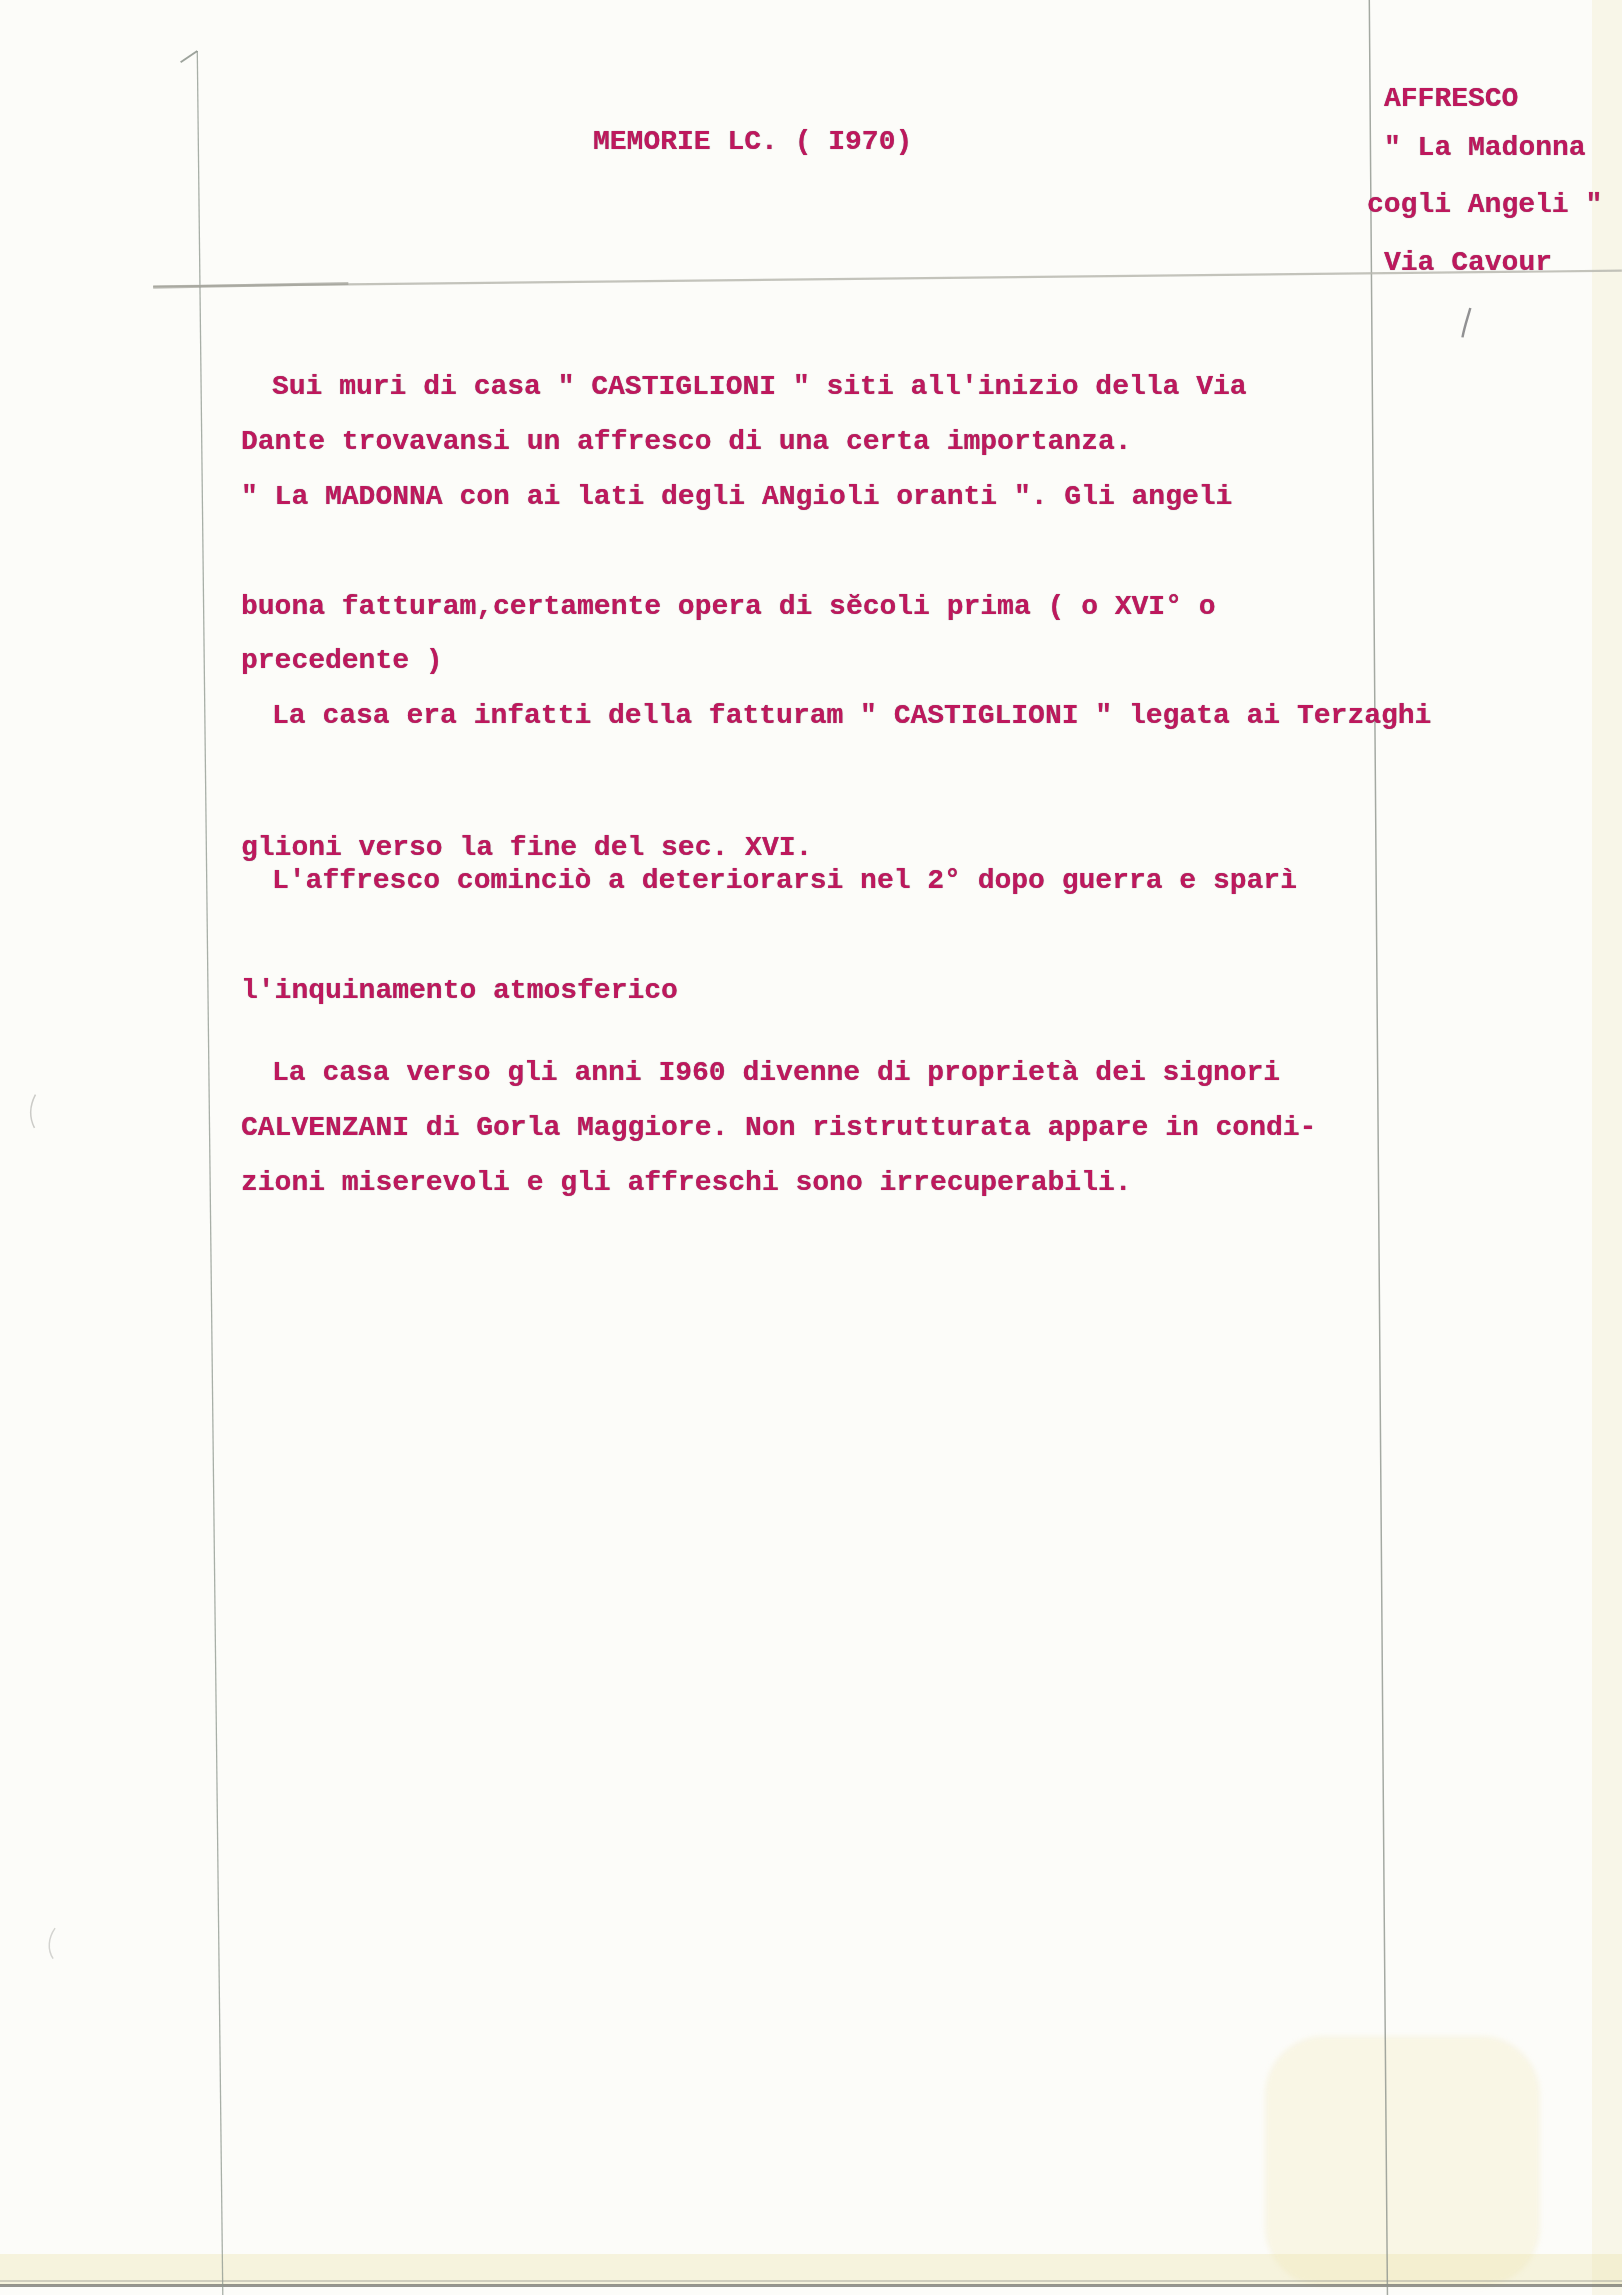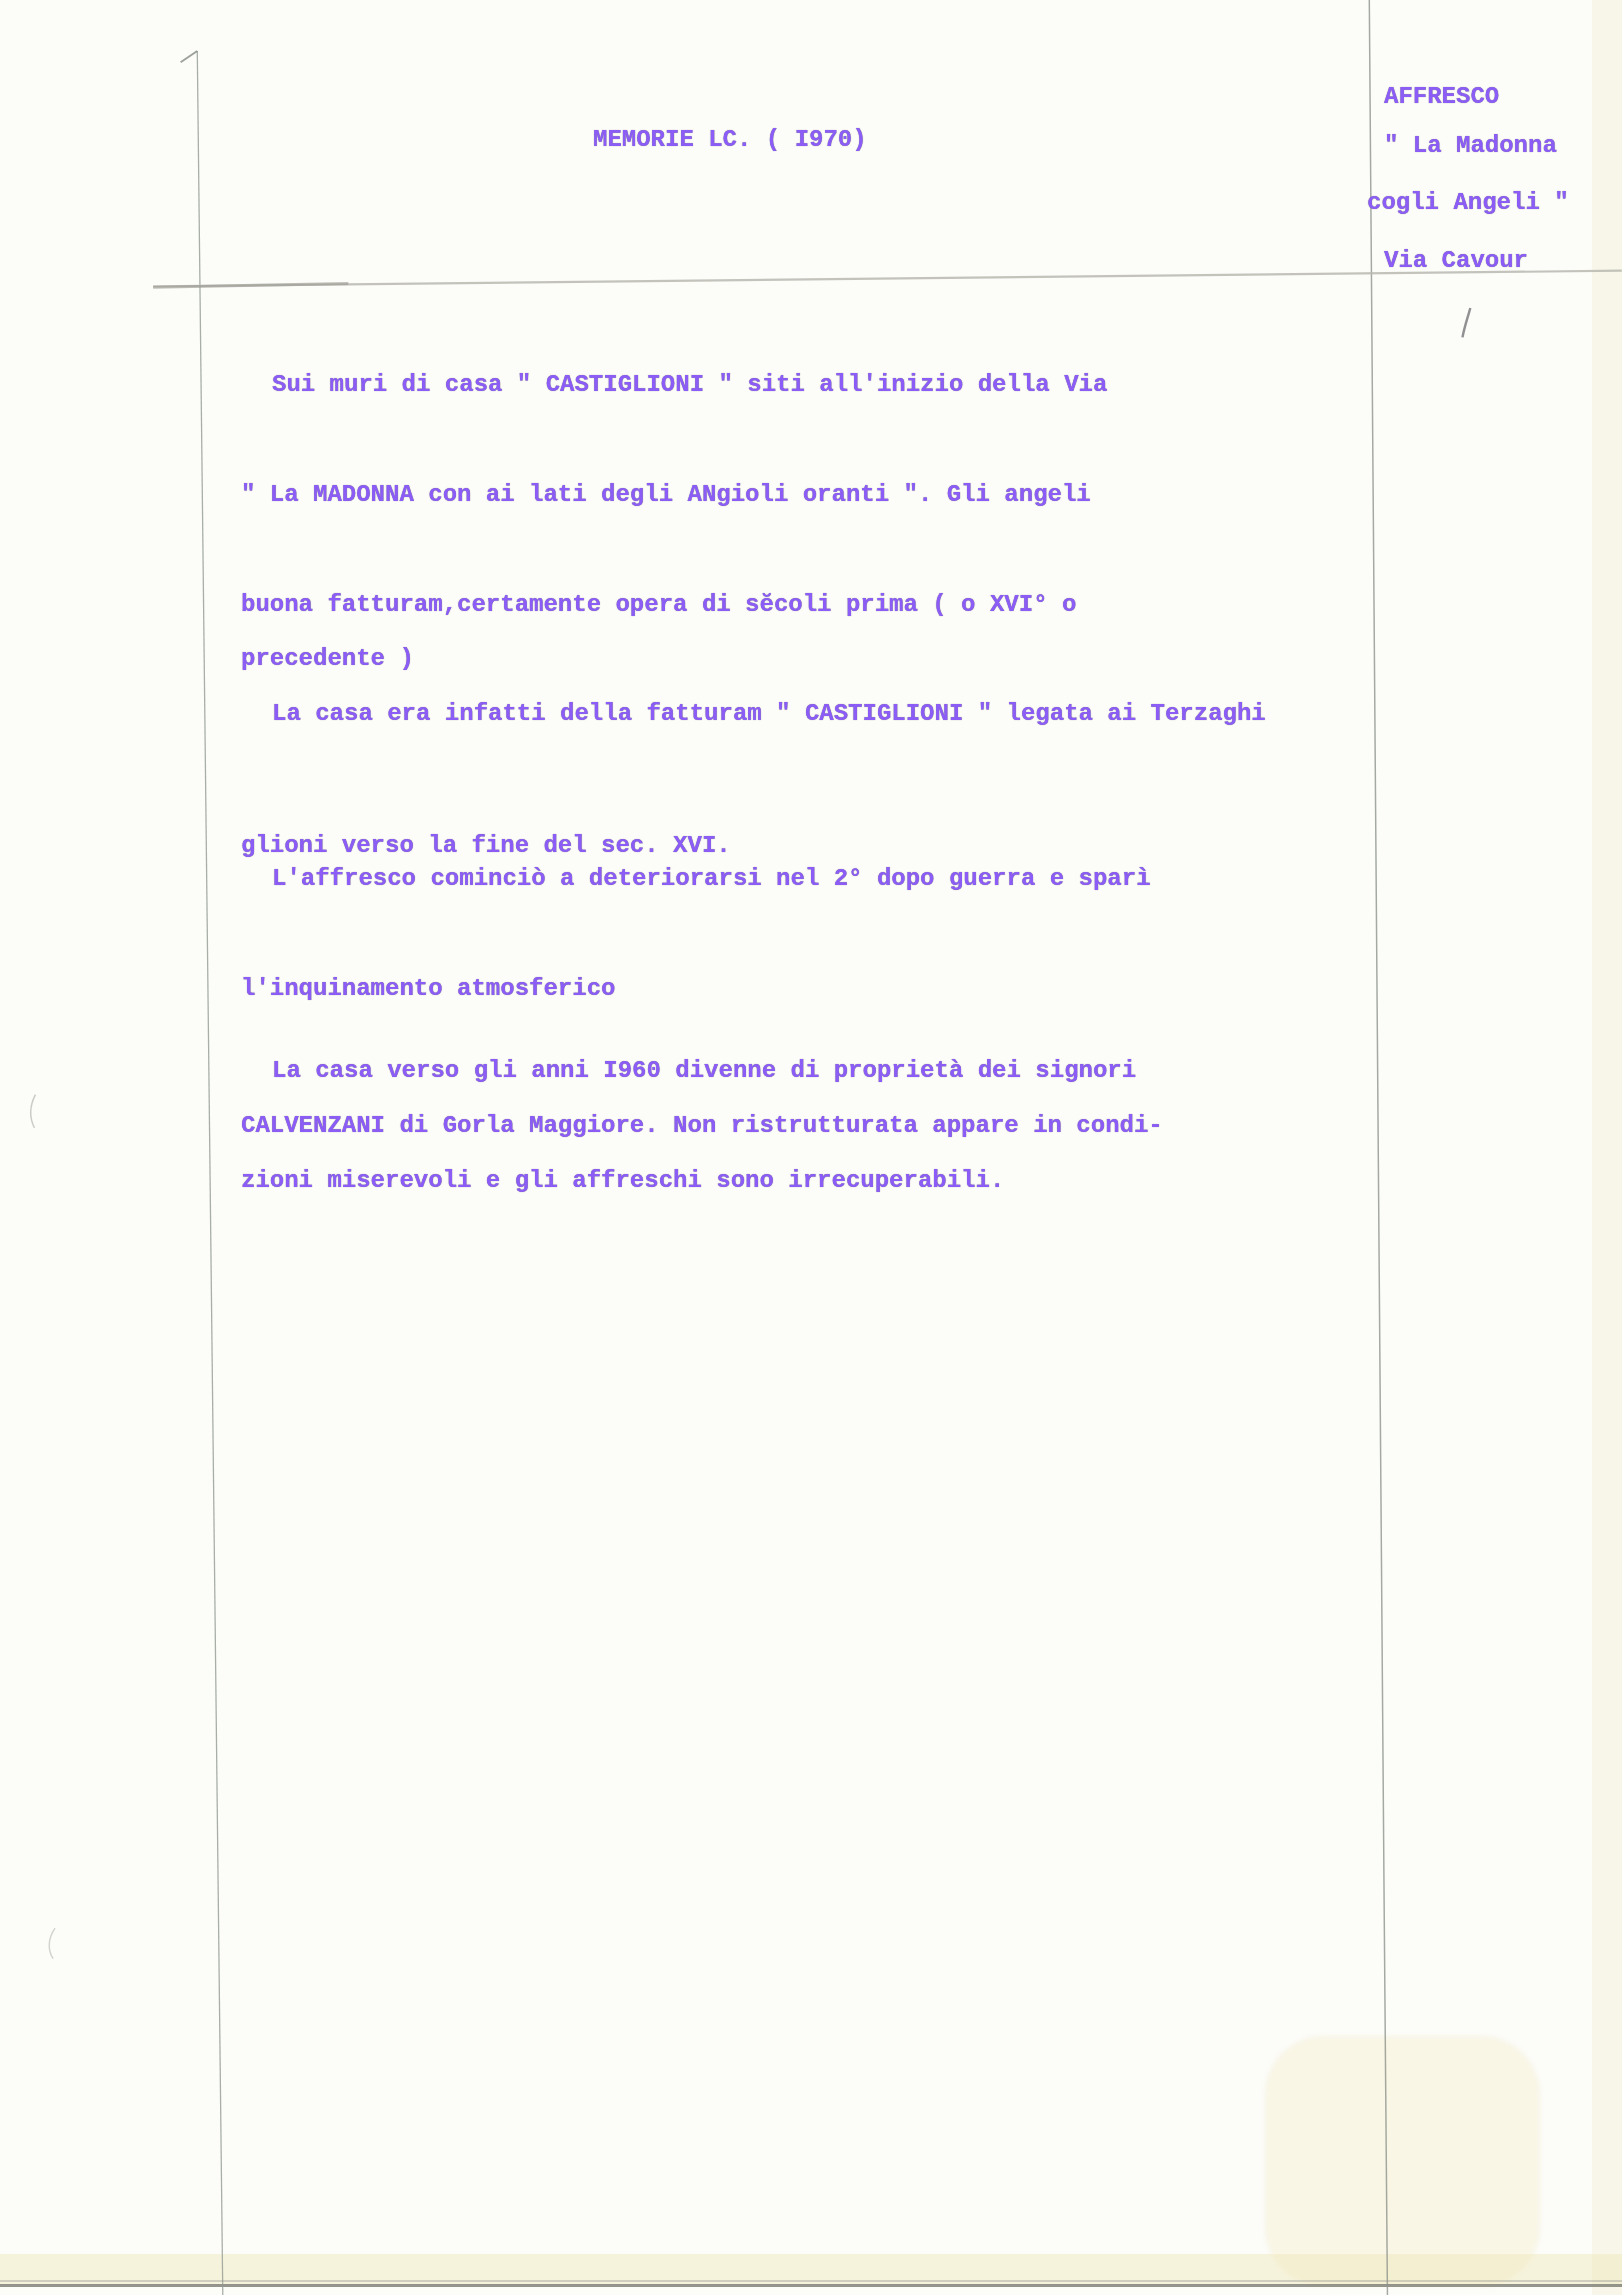--- a/index.html
+++ b/index.html
@@ -3,22 +3,22 @@
 <meta charset="utf-8">
 <style>
   html,body{margin:0;padding:0;background:#e9e9e5;}
   .page{
     position:relative;width:1622px;height:2295px;overflow:hidden;
     background:#fcfcf9;
     font-family:"Liberation Mono","DejaVu Sans Mono",monospace;
   }
   
   .tw{
-    position:absolute;font-weight:700;font-size:24px;line-height:1.05;
-    color:#8b5cf6;letter-spacing:0;white-space:pre;
+    position:absolute;font-weight:700;font-size:28px;line-height:1.05;
+    color:#be185d;letter-spacing:0;white-space:pre;
     text-shadow:0 0 1px rgba(52,52,60,.55), 0.2px 0.2px 0 rgba(52,52,60,.25);
     font-family:Liberation Mono, monospace;
   }
   .bl{left:241px;}
   .bl.ind{left:272px;}
   .corner-line{left:1384px;}
   
   .patch{position:absolute;pointer-events:none;}
   .patch.right-strip{right:0;top:0;width:30px;height:2295px;background:rgba(238,229,175,.22);}
   .patch.bottom-band{left:0;top:2254px;width:1622px;height:31px;background:rgba(236,226,168,.35);}
@@ -55,20 +55,21 @@
   </svg>
 
   <div class="tw" style="left:593px;top:127px">MEMORIE LC. ( I970)</div>
 
   <div class="tw corner-line" style="top:84px">AFFRESCO</div>
   <div class="tw corner-line" style="top:133px">" La Madonna</div>
   <div class="tw" style="left:1367px;top:190px">cogli Angeli "</div>
   <div class="tw corner-line" style="top:248px">Via Cavour</div>
 
   <div class="tw bl ind" style="top:372px">Sui muri di casa " CASTIGLIONI " siti all'inizio della Via</div>
+  <div class="tw bl" style="top:427px">Dante trovavansi un affresco di una certa importanza.</div>
   <div class="tw bl" style="top:482px">" La MADONNA con ai lati degli ANgioli oranti ". Gli angeli</div>
   <div class="tw bl" style="top:592px">buona fatturam,certamente opera di sĕcoli prima ( o XVI° o</div>
   <div class="tw bl" style="top:646px">precedente )</div>
   <div class="tw bl ind" style="top:701px">La casa era infatti della fatturam " CASTIGLIONI " legata ai Terzaghi</div>
   <div class="tw bl" style="top:833px">glioni verso la fine del sec. XVI.</div>
   <div class="tw bl ind" style="top:866px">L'affresco cominciò a deteriorarsi nel 2° dopo guerra e sparì</div>
   <div class="tw bl" style="top:976px">l'inquinamento atmosferico</div>
   <div class="tw bl ind" style="top:1058px">La casa verso gli anni I960 divenne di proprietà dei signori</div>
   <div class="tw bl" style="top:1168px">zioni miserevoli e gli affreschi sono irrecuperabili.</div>
   <div class="tw bl" style="top:1113px">CALVENZANI di Gorla Maggiore. Non ristrutturata appare in condi-</div>

